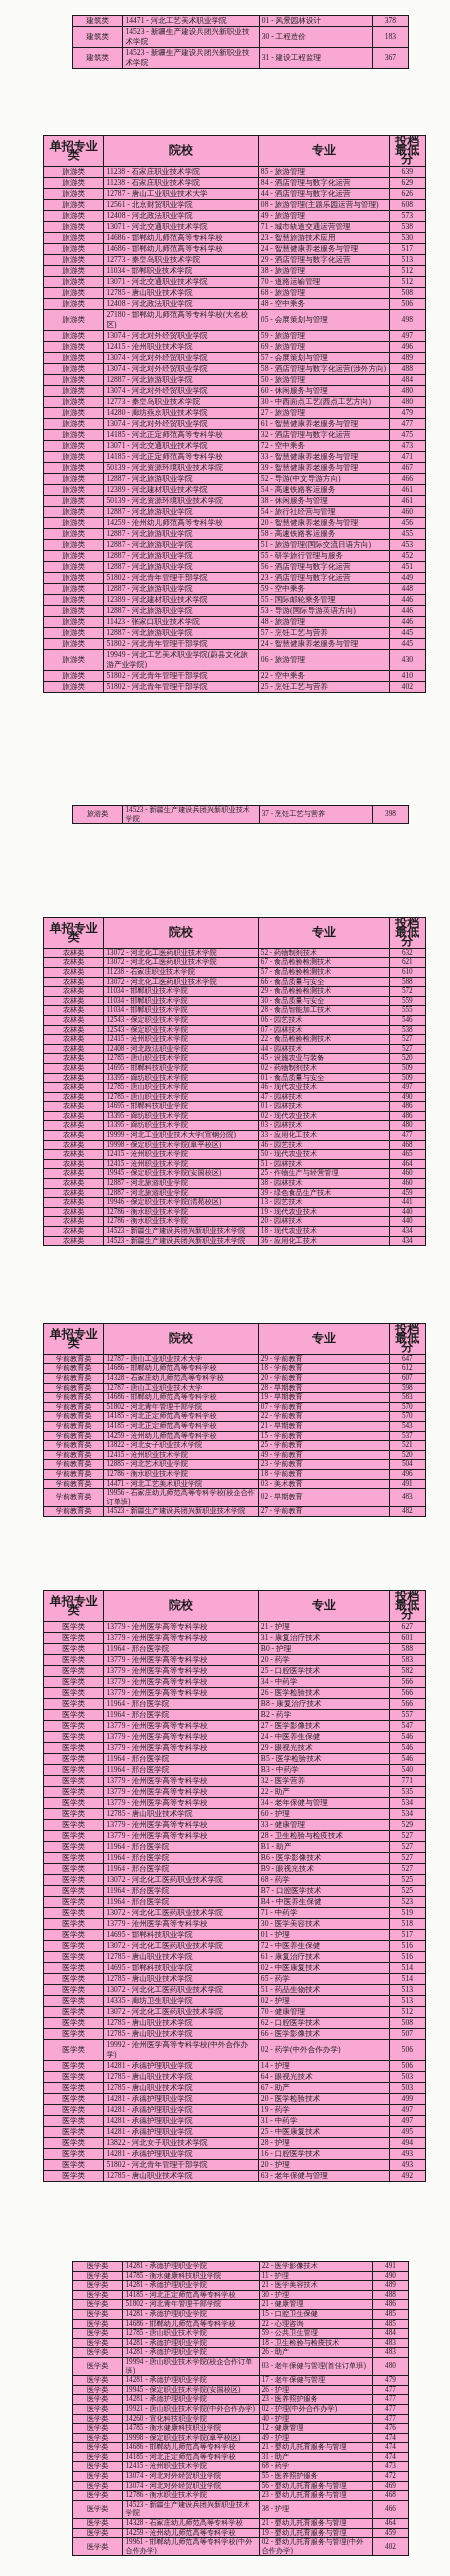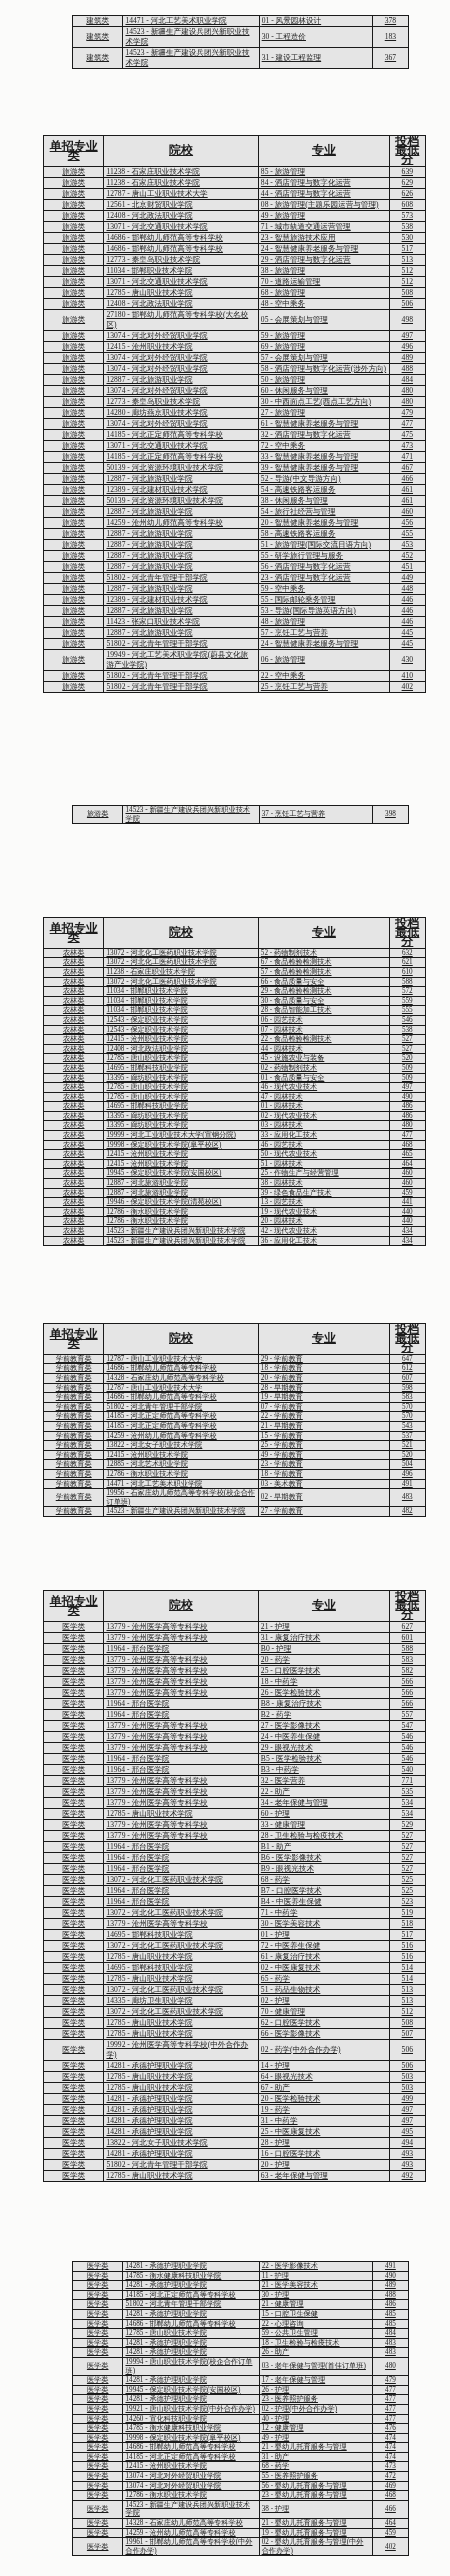--- a/index.html
+++ b/index.html
@@ -1,19 +1,19 @@
 <!DOCTYPE html>
 <html style="font-size:11px"><head>
 <meta charset="utf-8">
 <style>
   html,body{margin:0;padding:0;background:#fbfbfa;}
   .page{position:relative;width:450px;height:2576px;background:#fbfbfa;
         font-family:"Liberation Serif","DejaVu Serif",serif;color:#1c1c1c;overflow:hidden;}
-  table{position:absolute;border-collapse:collapse;table-layout:fixed;background:#e5e5e5;
-        border:1.4px solid #1a1a1a;text-decoration:underline;}
+  table{position:absolute;border-collapse:collapse;table-layout:fixed;background:#f9a8d4;
+        border:1.4px solid #1a1a1a;}
   th,td{border:0.7px solid #1a1a1a;overflow:hidden;word-break:break-all;}
   th{font-weight:bold;text-align:center;font-size:12px;line-height:9px;padding:1.4px 0.7px;}
   td{font-size:7.6px;padding:0 2.1px;}
   .roomy td{line-height:10px;}
   .compact td{font-size:7.2px;line-height:8.6px;}
   td.c0,td.c3{text-align:center;padding:0 0.7px;}
   td.c1,td.c2{text-align:left;}
   
   .sa{left:43px;width:374px;}
   .sa .c0{width:58px}.sa .c1{width:152px}.sa .c2{width:129px}.sa .c3{width:33px}
@@ -527,21 +527,21 @@
         </tr>
         <tr>
           <td class="c0">农林类</td>
           <td class="c1">12786 - 衡水职业技术学院</td>
           <td class="c2">20 - 园林技术</td>
           <td class="c3">440</td>
         </tr>
         <tr>
           <td class="c0">农林类</td>
           <td class="c1">14523 - 新疆生产建设兵团兴新职业技术学院</td>
-          <td class="c2">42 - 现代农业技术</td>
+          <td class="c2">18 - 现代农业技术</td>
           <td class="c3">434</td>
         </tr>
         <tr>
           <td class="c0">农林类</td>
           <td class="c1">14523 - 新疆生产建设兵团兴新职业技术学院</td>
           <td class="c2">36 - 应用化工技术</td>
           <td class="c3">434</td>
         </tr>
       </tbody>
     </table>
@@ -689,21 +689,21 @@
         </tr>
         <tr>
           <td class="c0">医学类</td>
           <td class="c1">13779 - 沧州医学高等专科学校</td>
           <td class="c2">25 - 口腔医学技术</td>
           <td class="c3">582</td>
         </tr>
         <tr>
           <td class="c0">医学类</td>
           <td class="c1">13779 - 沧州医学高等专科学校</td>
-          <td class="c2">18 - 中药学</td>
+          <td class="c2">34 - 中药学</td>
           <td class="c3">566</td>
         </tr>
         <tr>
           <td class="c0">医学类</td>
           <td class="c1">13779 - 沧州医学高等专科学校</td>
           <td class="c2">26 - 医学检验技术</td>
           <td class="c3">566</td>
         </tr>
         <tr>
           <td class="c0">医学类</td>

